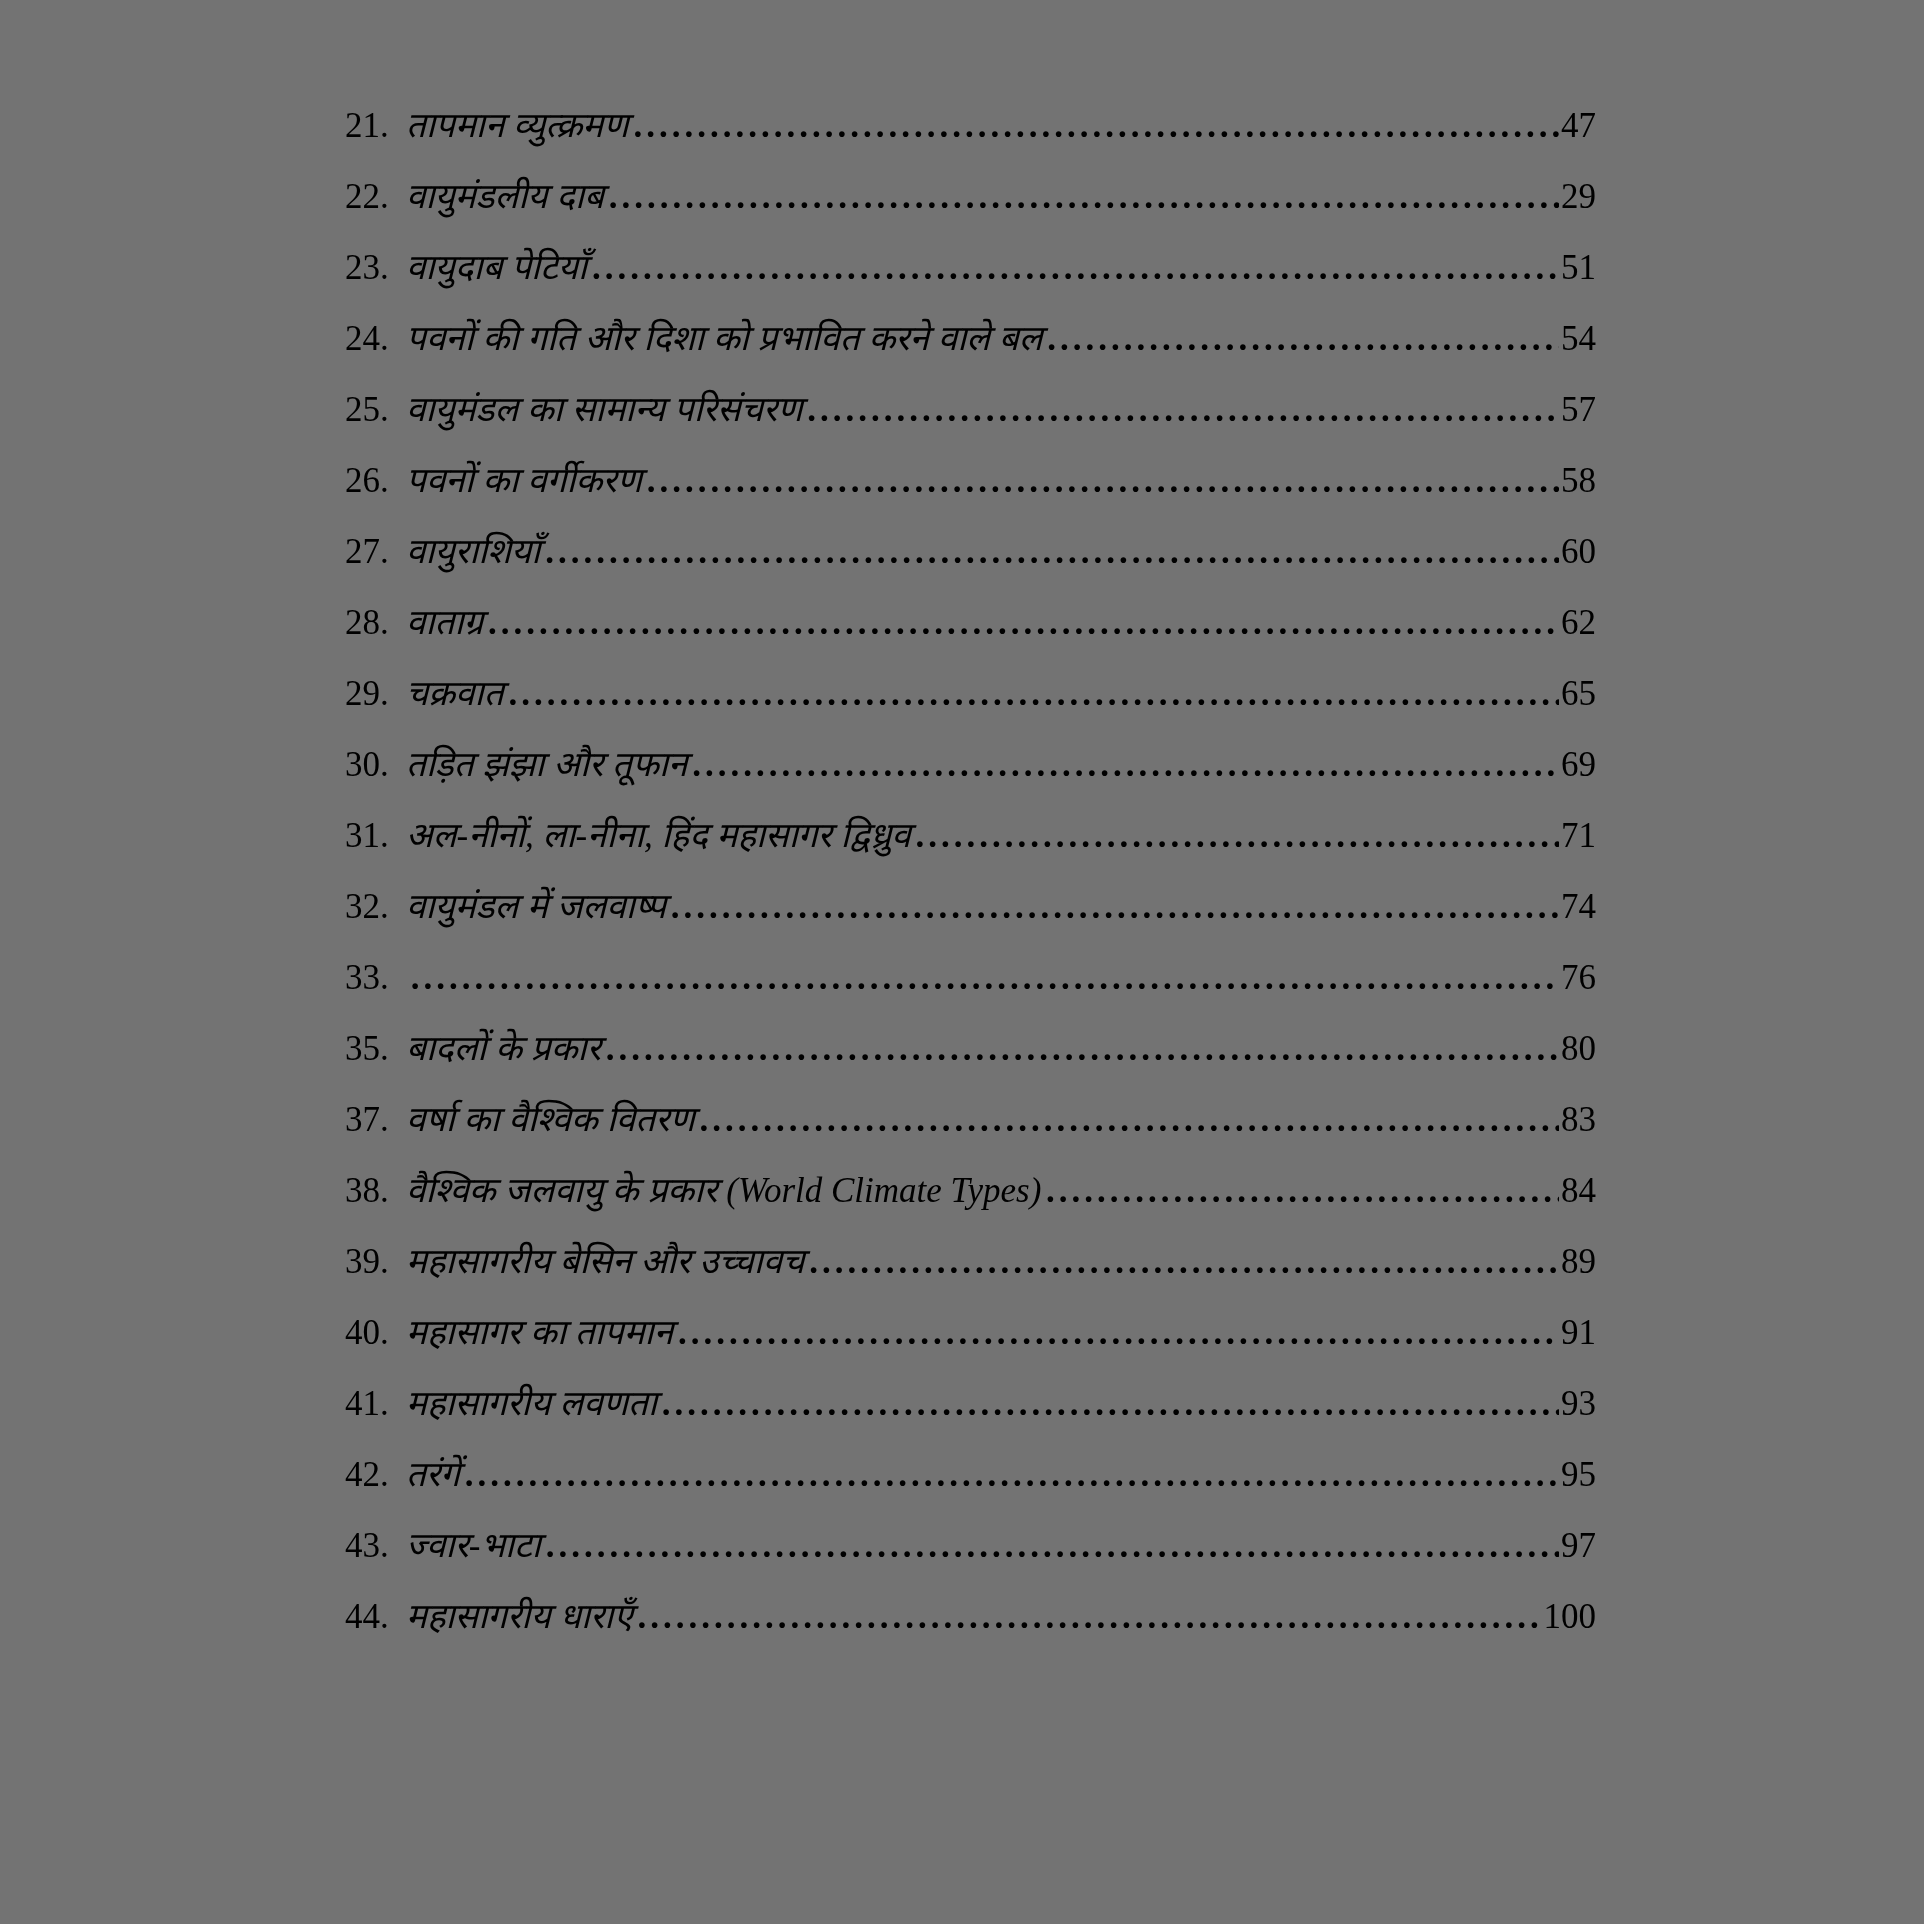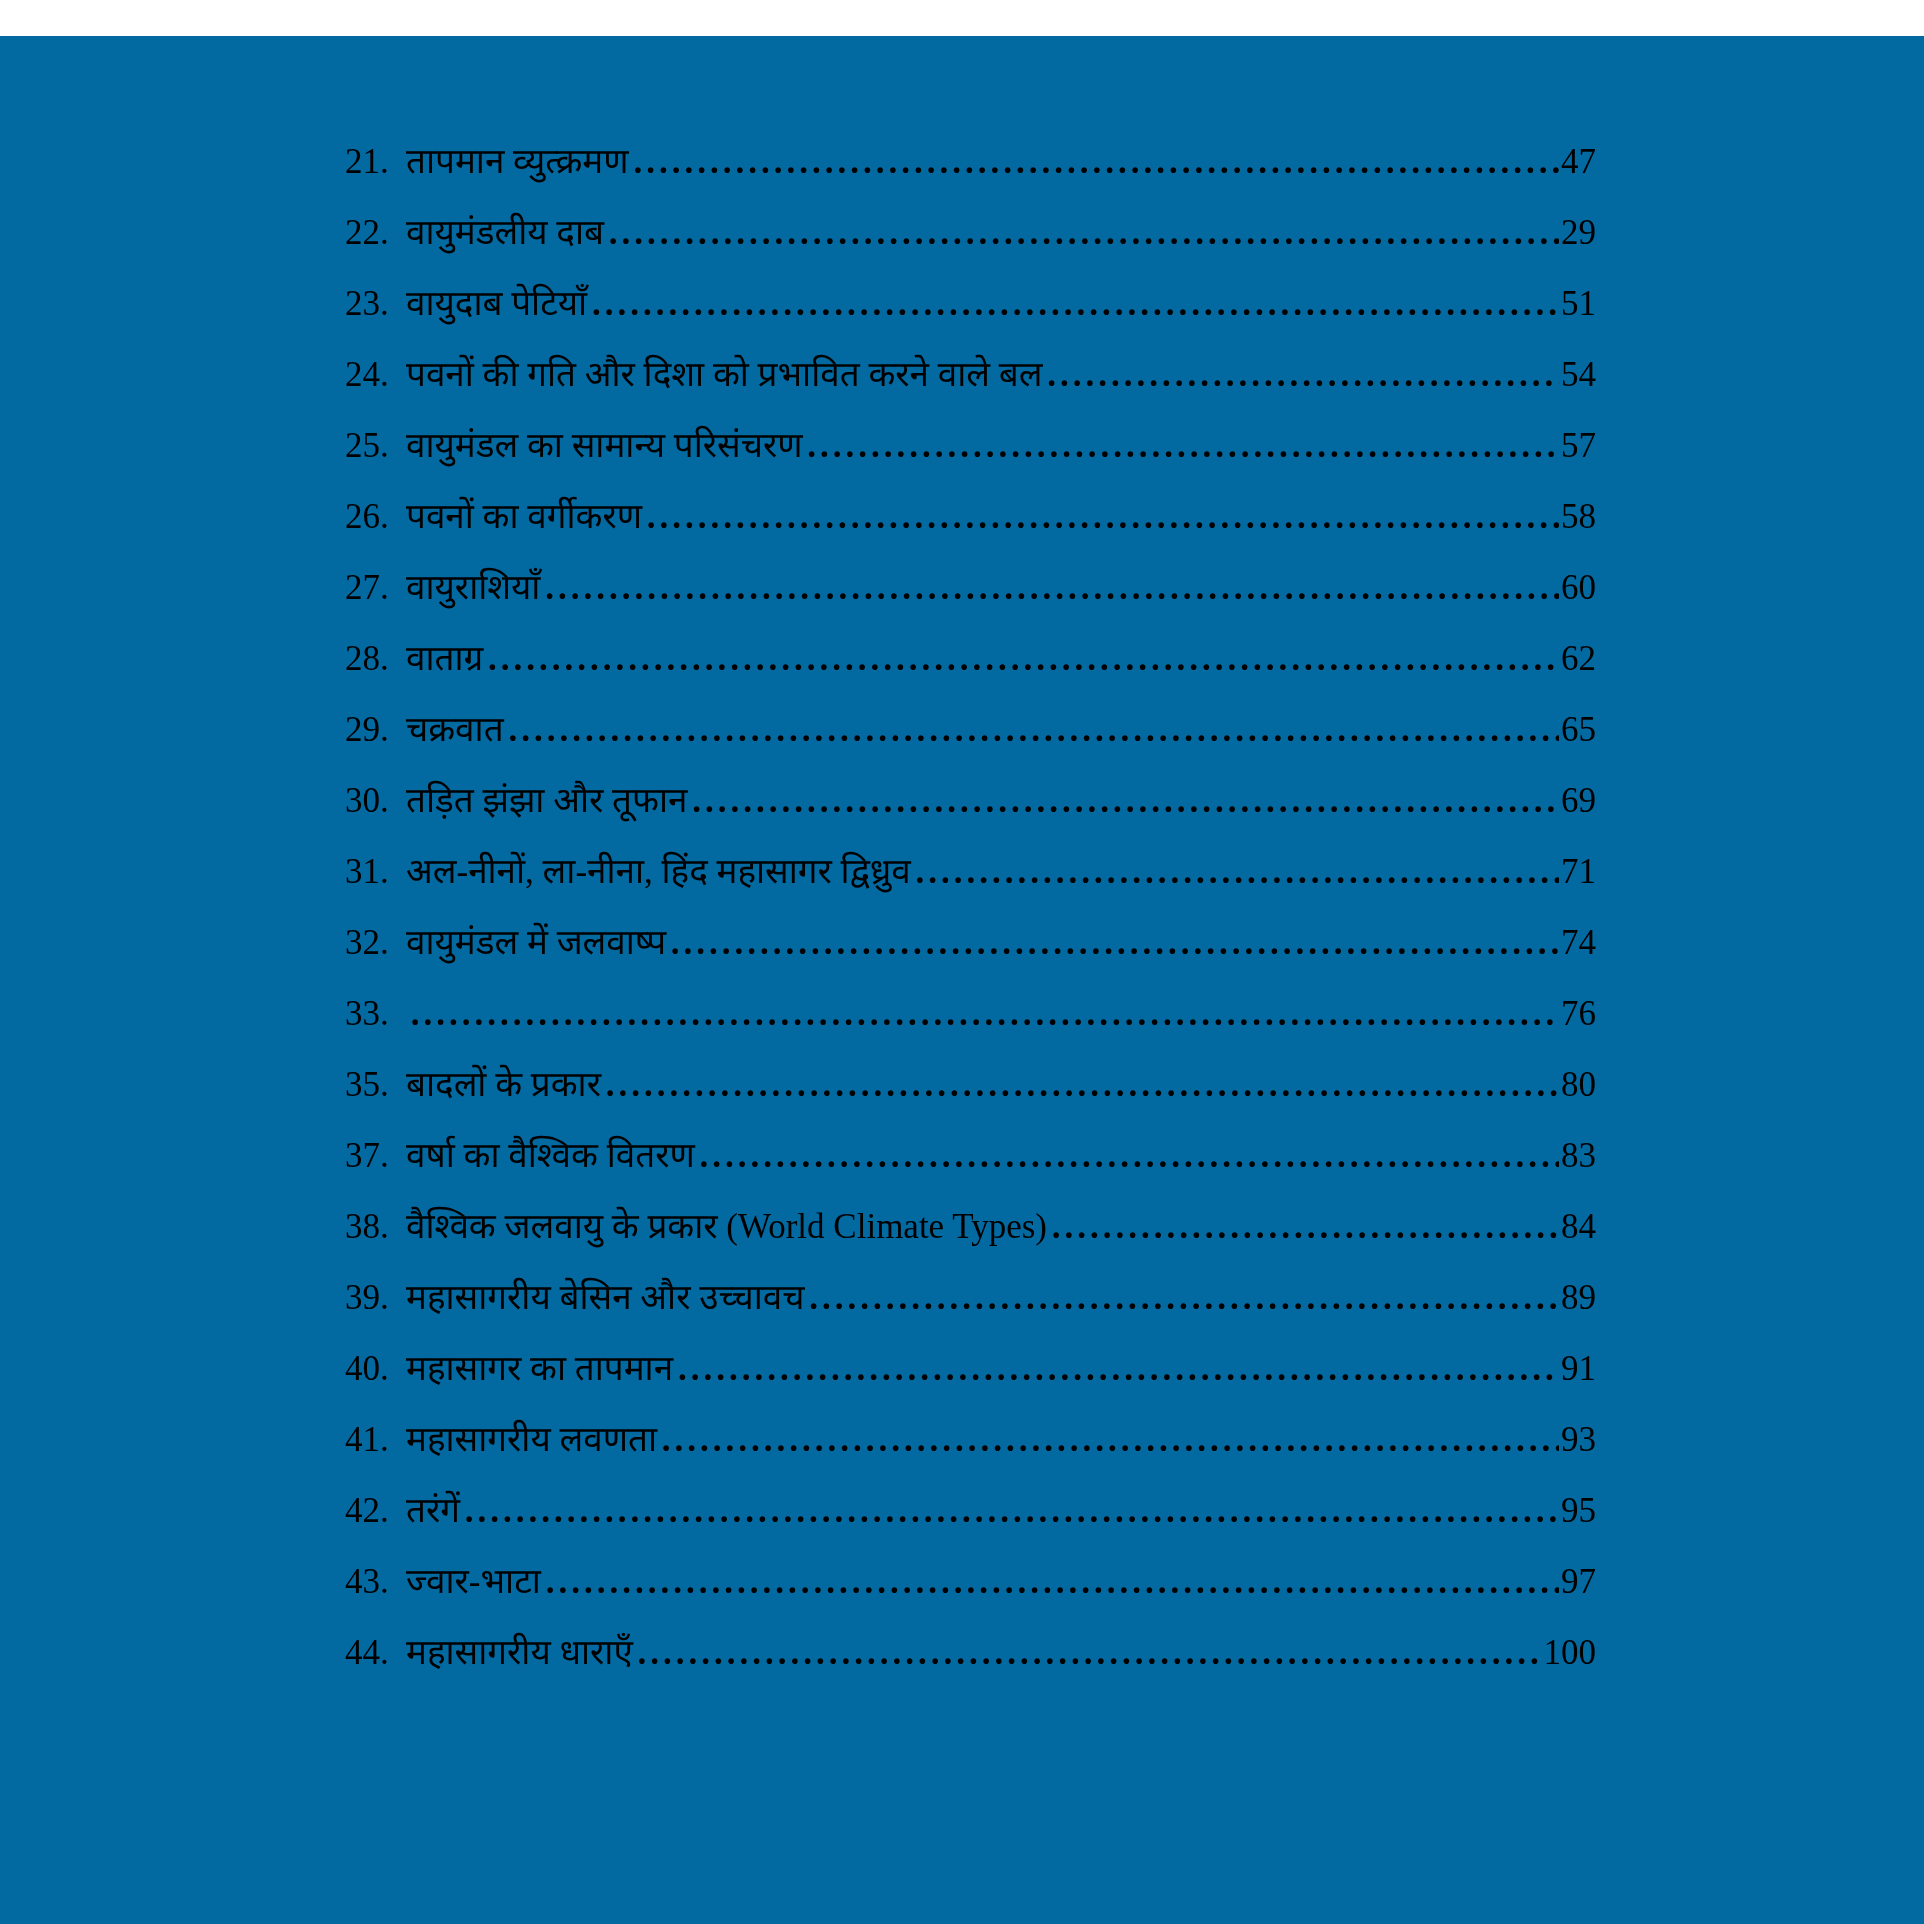--- a/index.html
+++ b/index.html
@@ -11,22 +11,21 @@
     width: 1925px;
     height: 1925px;
     position: relative;
     font-family: "Liberation Serif", "DejaVu Serif", serif;
     color: #000000;
     overflow: hidden;
   }
   .page {
     position: absolute;
     inset: 0;
-    background: #0369a1;
-    margin-top: 36px;
+    background: #737373;
   }
   .toc {
     position: absolute;
     left: 345px;
     top: 90px;
     width: 1251px;
   }
   .row {
     display: flex;
     align-items: baseline;
@@ -35,20 +34,21 @@
     font-size: 35px;
     white-space: nowrap;
   }
   .num {
     flex: 0 0 auto;
     width: 61px;
     text-align: left;
   }
   .title {
     flex: 0 0 auto;
+    font-style: italic;
   }
   .leader {
     flex: 1 1 auto;
     overflow: hidden;
     margin: 0 1.6px 0 4.8px;
     min-width: 0;
   }
   .leader::after {
     content: "..........................................................................................................................................................................";
     letter-spacing: 4px;

